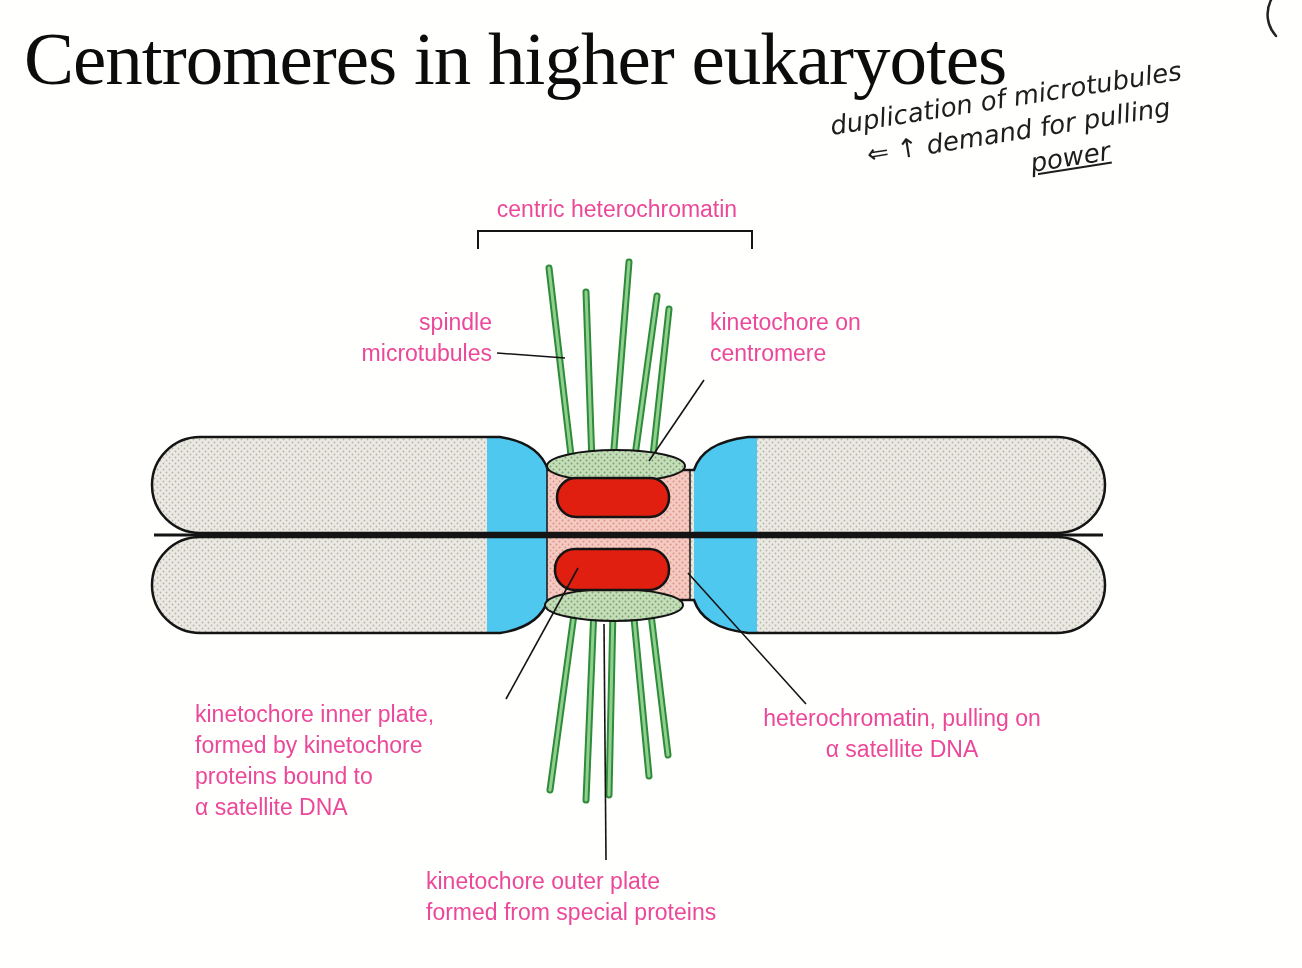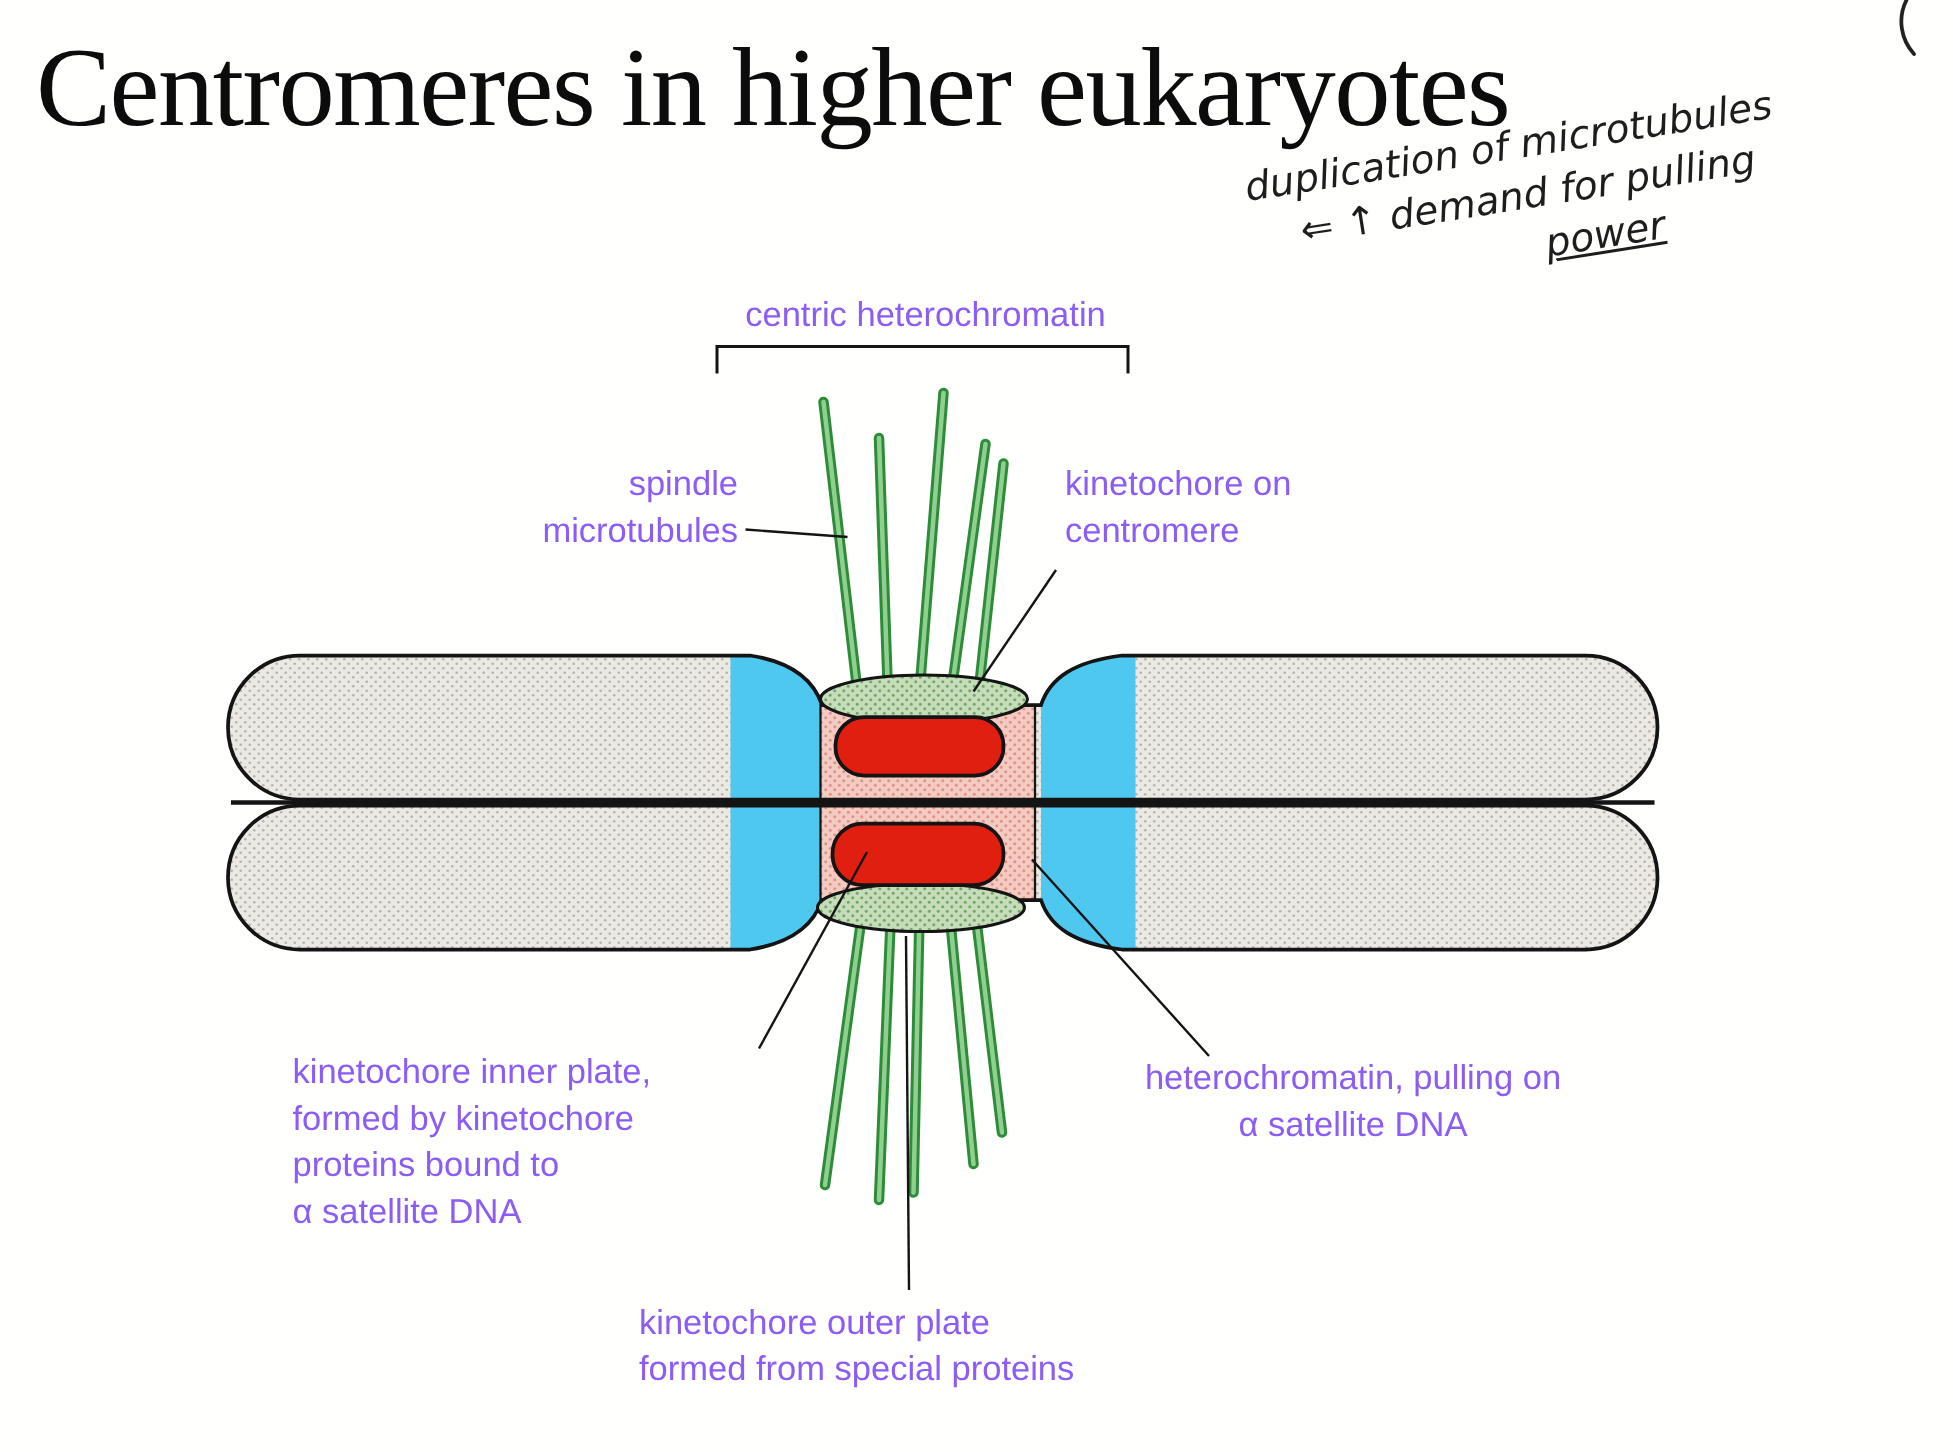--- a/index.html
+++ b/index.html
@@ -10,21 +10,21 @@
   }
   .title {
     position:absolute; left:24px; top:16px; margin:0;
     font-family:"Liberation Serif", serif; font-weight:400;
     font-size:75px; letter-spacing:-1px; color:#0c0c0c;
     white-space:nowrap;
   }
   .diagram-svg { position:absolute; left:0; top:0; }
   .lbl {
     position:absolute;
-    font-size:23px; line-height:31px; color:#8b5cf6;
+    font-size:23px; line-height:31px; color:#ec4899;
     white-space:pre-line;
   }
   .lbl-centric   { left:452px; top:194px; width:330px; text-align:center; }
   .lbl-spindle   { left:312px; top:307px; width:180px; text-align:right; }
   .lbl-kincent   { left:710px; top:307px; width:240px; text-align:left; }
   .lbl-inner     { left:195px; top:699px; width:340px; }
   .lbl-hetero    { left:712px; top:703px; width:380px; text-align:center; }
   .lbl-outer     { left:426px; top:866px; width:360px; text-align:left; }
   .handwritten {
     position:absolute; left:798px; top:114px; width:500px;

